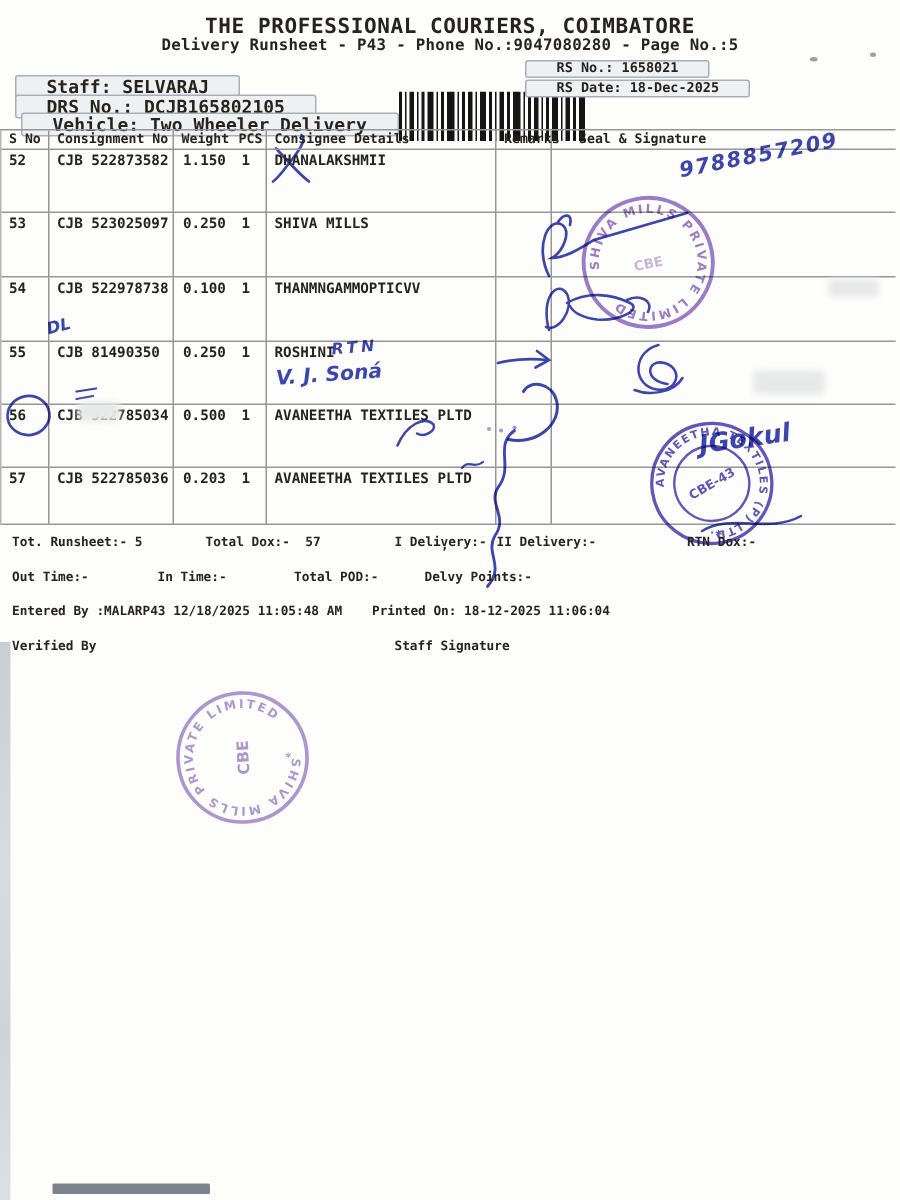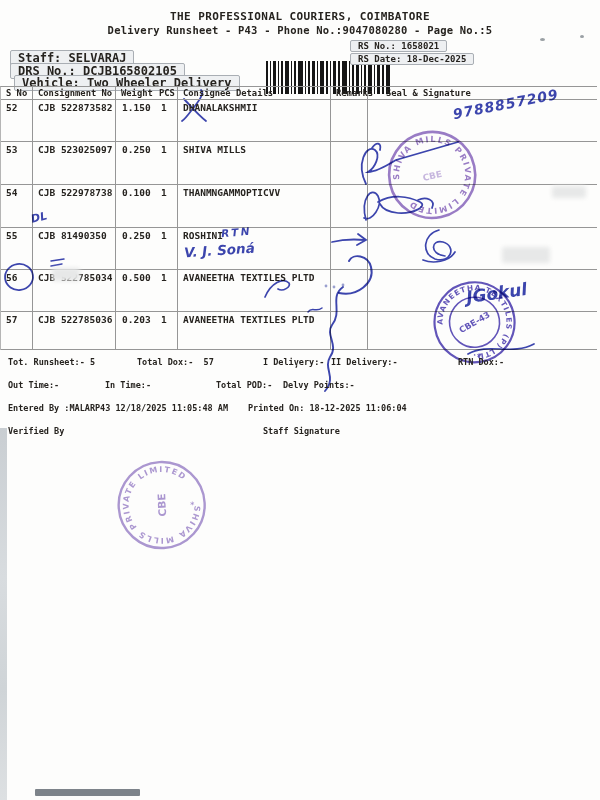--- a/index.html
+++ b/index.html
@@ -1,21 +1,21 @@
 <!DOCTYPE html>
 <html><head>
 <meta charset="utf-8">
 <style>
   html,body{margin:0;padding:0;background:#e9e9e9;}
   .page{position:relative;width:600px;height:800px;background:#fdfdfc;overflow:hidden;
         font-family:"DejaVu Sans Mono",monospace;color:#24221f;}
   .abs{position:absolute;white-space:pre;}
   .mono{font-family:"DejaVu Sans Mono",monospace;font-weight:bold;color:#26231f;}
   .ctr{left:0;width:600px;text-align:center;}
-  .hl{background:#eef0f2;border:1px solid #a9aeb4;border-radius:2px;padding:0 7px;}
+  .hl{background:#eef0f2;border:1px solid #a9aeb4;border-radius:2px;padding:0 20px;}
   
   .tbl{position:absolute;left:0;top:86px;width:596px;display:grid;
        grid-template-columns:32px 83px 62px 153px 37px 1fr;
        grid-template-rows:13px 42px 43px 43px 42px 42px 38px;
        border-top:1px solid #969696;border-left:1px solid #b5b5b5;}
   .tr{display:contents;}
   .td{border-right:1px solid #969696;border-bottom:1px solid #969696;
       font-size:9.5px;font-weight:bold;padding:2px 0 0 5px;overflow:visible;position:relative;white-space:pre;}
   .td.last{border-right:none;}
   .td.wt span.w{position:absolute;left:6px;top:2px;}
@@ -34,21 +34,21 @@
          background:linear-gradient(180deg,#c9ced2 0%,#d8dcdf 40%,#cfd4d7 70%,#dde0e2 100%);}
   .bar{position:absolute;left:35px;top:789px;width:105px;height:7px;background:#7d838a;border-radius:1px;}
   .speck{position:absolute;background:#9aa0a4;border-radius:50%;}
   .smudge{position:absolute;background:#e7e8e8;filter:blur(2px);border-radius:3px;}
 </style>
 </head>
 <body>
 
 <div class="page">
 
-  <div class="abs ctr mono" style="top:10px;font-size:11px;letter-spacing:.4px;">THE PROFESSIONAL COURIERS, COIMBATORE</div>
+  <div class="abs ctr mono" style="top:10px;font-size:14px;letter-spacing:.4px;">THE PROFESSIONAL COURIERS, COIMBATORE</div>
   <div class="abs ctr mono" style="top:24px;font-size:10.5px;letter-spacing:.2px;">Delivery Runsheet - P43 - Phone No.:9047080280 - Page No.:5</div>
 
   <div class="abs mono hl" style="left:10px;top:50px;font-size:12px;">Staff: SELVARAJ</div>
   <div class="abs mono hl" style="left:10px;top:63px;font-size:12px;">DRS No.: DCJB165802105</div>
   <div class="abs mono hl" style="left:14px;top:75px;font-size:12px;">Vehicle: Two Wheeler Delivery</div>
 
   <div class="abs" style="left:227px;top:42px;">
     <svg width="124" height="33" viewBox="0 0 124 33">
       <g fill="#151515">
         <rect x="0" y="0" width="2" height="33"></rect>
@@ -268,21 +268,21 @@
 
   <div class="abs mono" style="left:8px;top:357px;font-size:8.5px;">Tot. Runsheet:- 5</div>
   <div class="abs mono" style="left:123px;top:357px;font-size:8.5px;margin-left:14px;">Total Dox:-  57</div>
   <div class="abs mono" style="left:219px;top:357px;font-size:8.5px;margin-left:44px;">I Delivery:-</div>
   <div class="abs mono" style="left:294px;top:359px;font-size:8.5px;">,</div>
   <div class="abs mono" style="left:331px;top:357px;font-size:8.5px;">II Delivery:-</div>
   <div class="abs mono" style="left:458px;top:357px;font-size:8.5px;">RTN Dox:-</div>
 
   <div class="abs mono" style="left:8px;top:380px;font-size:8.5px;">Out Time:-</div>
   <div class="abs mono" style="left:105px;top:380px;font-size:8.5px;">In Time:-</div>
-  <div class="abs mono" style="left:216px;top:380px;font-size:8.5px;">Total POD:-</div>
+  <div class="abs mono" style="left:196px;top:380px;font-size:8.5px;">Total POD:-</div>
   <div class="abs mono" style="left:283px;top:380px;font-size:8.5px;">Delvy Points:-</div>
 
   <div class="abs mono" style="left:8px;top:403px;font-size:8.5px;">Entered By :MALARP43 12/18/2025 11:05:48 AM</div>
   <div class="abs mono" style="left:248px;top:403px;font-size:8.5px;text-align:center;">Printed On: 18-12-2025 11:06:04</div>
 
   <div class="abs mono" style="left:8px;top:426px;font-size:8.5px;">Verified By</div>
   <div class="abs mono" style="left:263px;top:426px;font-size:8.5px;">Staff Signature</div>
 
   <div class="abs stamp" style="left:114px;top:433px;transform:rotate(177deg);color:#8a6cc0;opacity:.7;">
     <svg width="96" height="96" viewBox="0 0 96 96">

